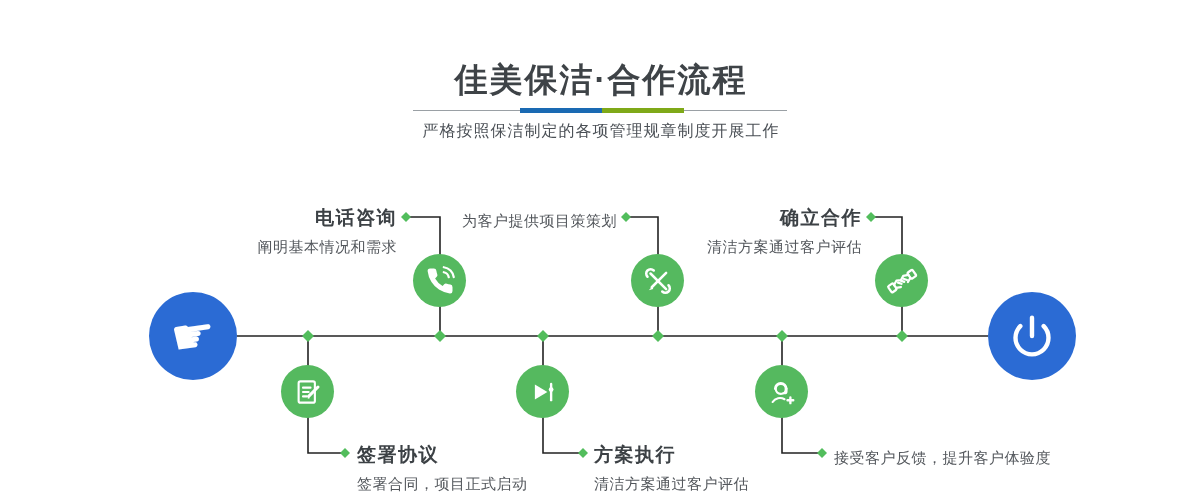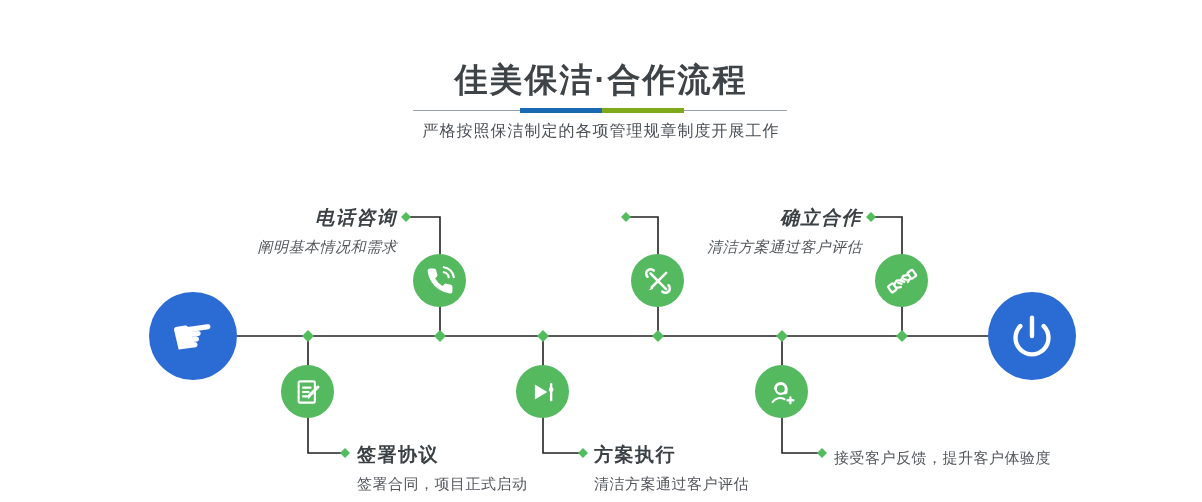--- a/index.html
+++ b/index.html
@@ -40,21 +40,21 @@
   
   .node{position:absolute;border-radius:50%;display:flex;align-items:center;justify-content:center;}
   .bnode{width:88px;height:88px;background:var(--node-blue);}
   .gnode{width:53px;height:53px;background:var(--node-green);}
   .hand-glyph{color:#fff;font-size:50px;line-height:1;transform:rotate(-8deg);font-family:"DejaVu Sans",sans-serif;}
   .icon-stroke{stroke:#fff;fill:none;stroke-linecap:round;stroke-linejoin:round;}
   
   .step-label{position:absolute;}
   .step-label .t{font-size:19px;font-weight:600;color:#3c4145;letter-spacing:1.5px;white-space:nowrap;}
   .step-label .s{font-size:15px;color:#53575c;margin-top:7px;letter-spacing:0.5px;white-space:nowrap;text-align:right;}
-  .top-label{top:191px;text-align:right;font-style:italic;}
+  .top-label{top:191px;text-align:right;}
   .bot-label{top:428px;text-align:left;}
   #lbl-call{right:805px;}
   #lbl-design{right:585px;}
   #lbl-coop{right:340px;}
   #lbl-sign{left:357px;}
   #lbl-exec{left:594px;}
   #lbl-support{left:834px;}
 </style>
 </head>
 <body>
@@ -162,20 +162,21 @@
         <path d="M18.7 16.3 v4.6 M16.4 18.6 h4.6"></path>
       </g>
     </svg>
   </div>
 
   <div class="step-label top-label" id="lbl-call">
     <div class="t">电话咨询</div>
     <div class="s">阐明基本情况和需求</div>
   </div>
   <div class="step-label top-label" id="lbl-design">
+    <div class="s">为客户提供项目策策划</div>
   </div>
   <div class="step-label bot-label" id="lbl-sign">
     <div class="t">签署协议</div>
     <div class="s">签署合同，项目正式启动</div>
   </div>
 
   <div class="step-label top-label" id="lbl-coop">
     <div class="t">确立合作</div>
     <div class="s">清洁方案通过客户评估</div>
   </div>

